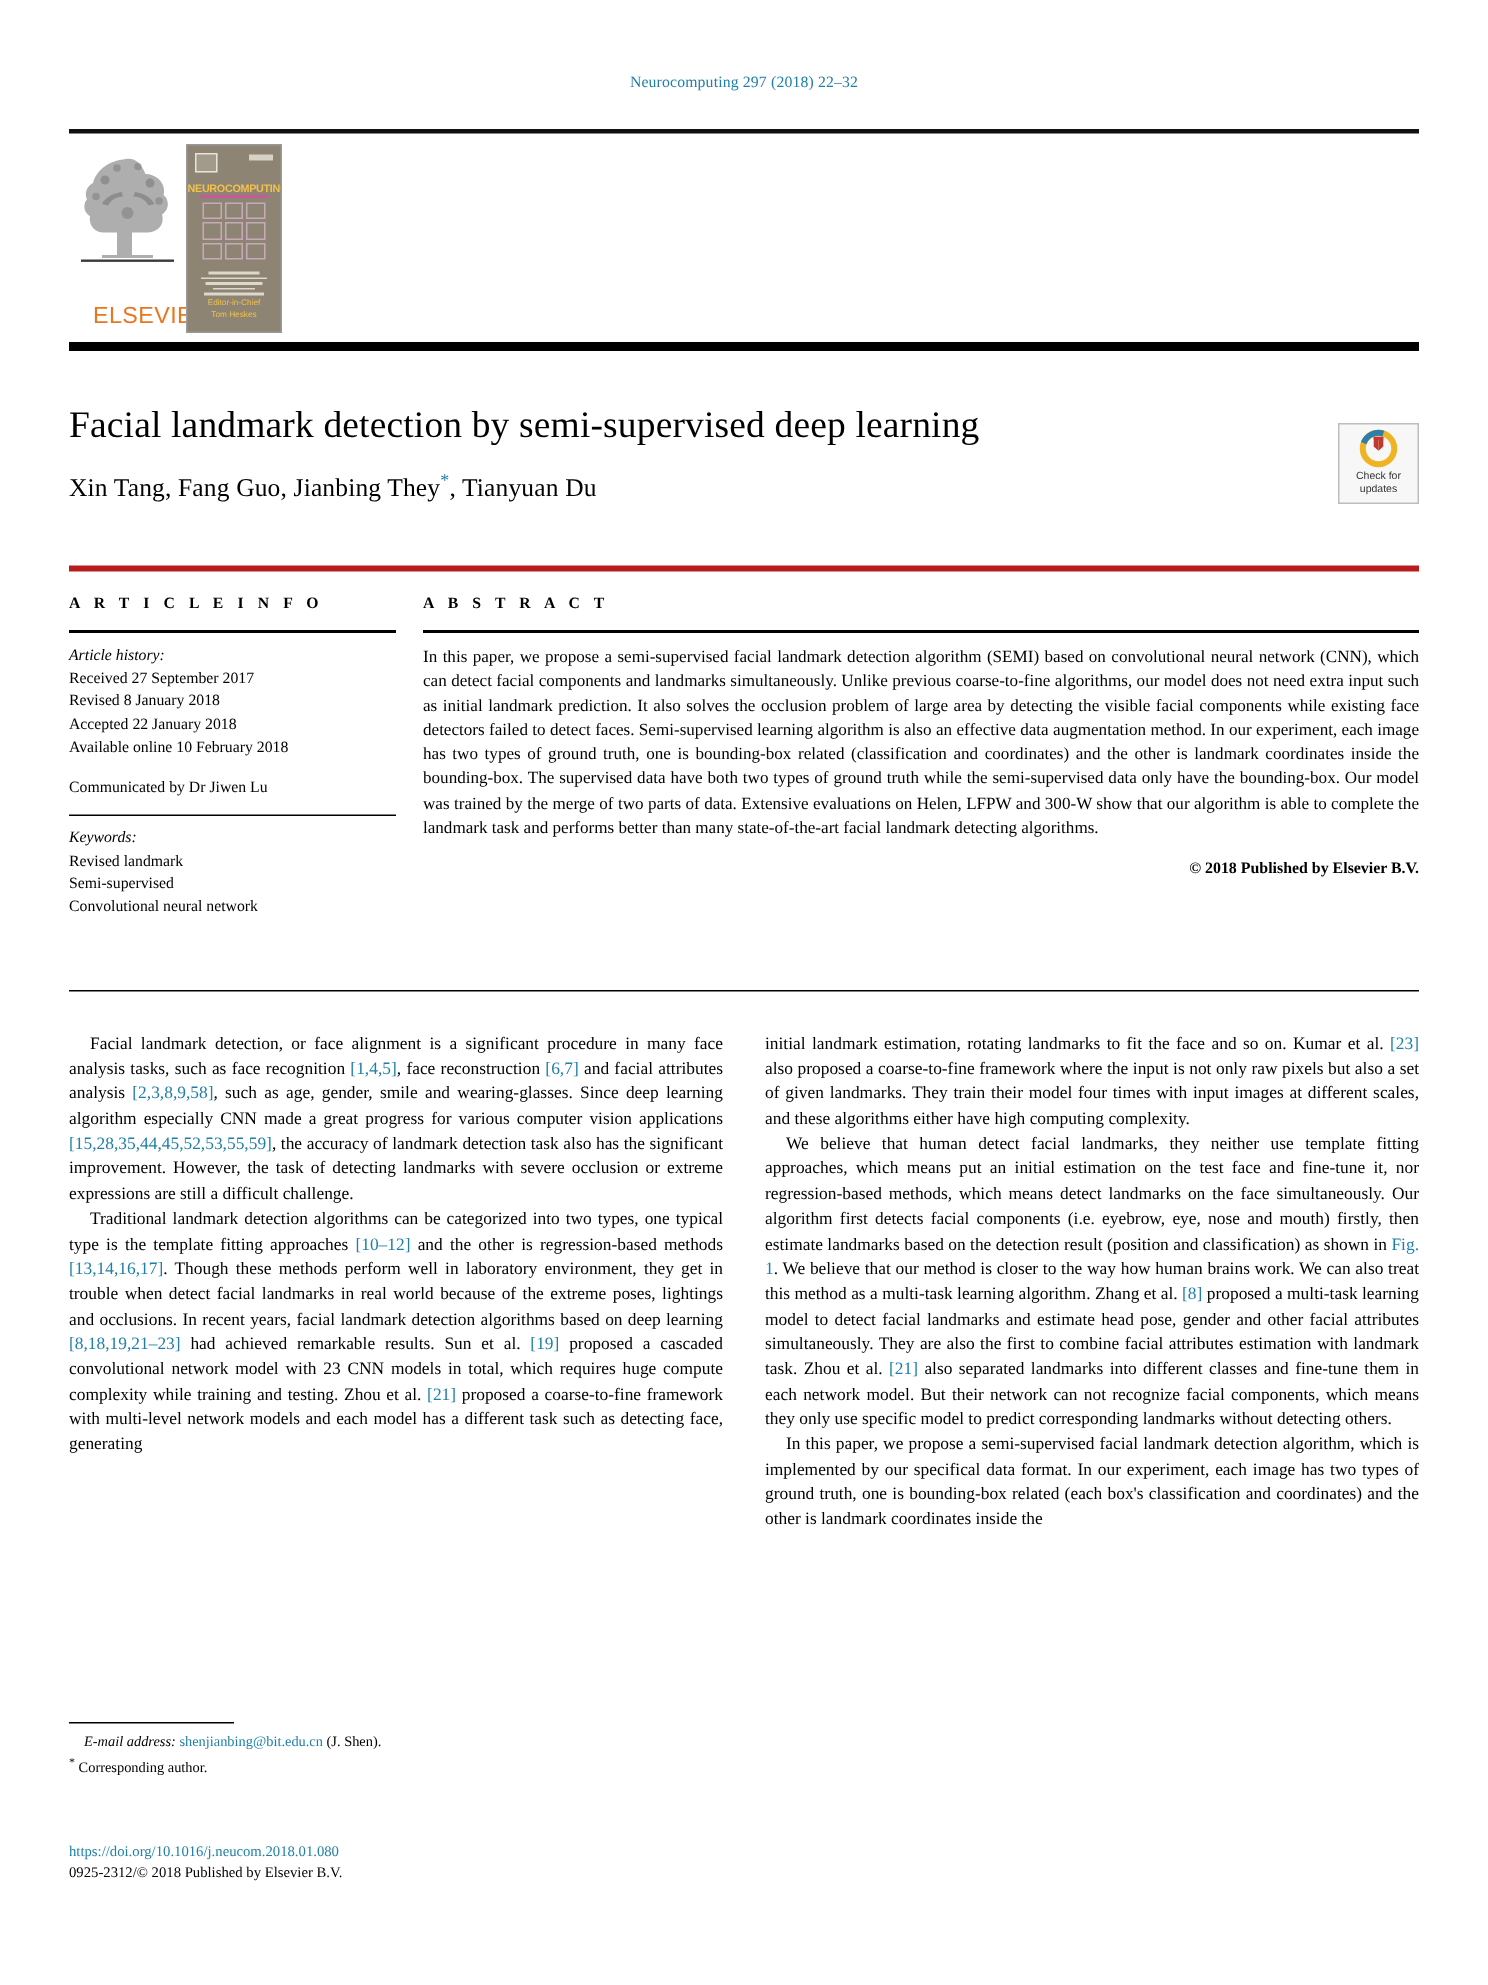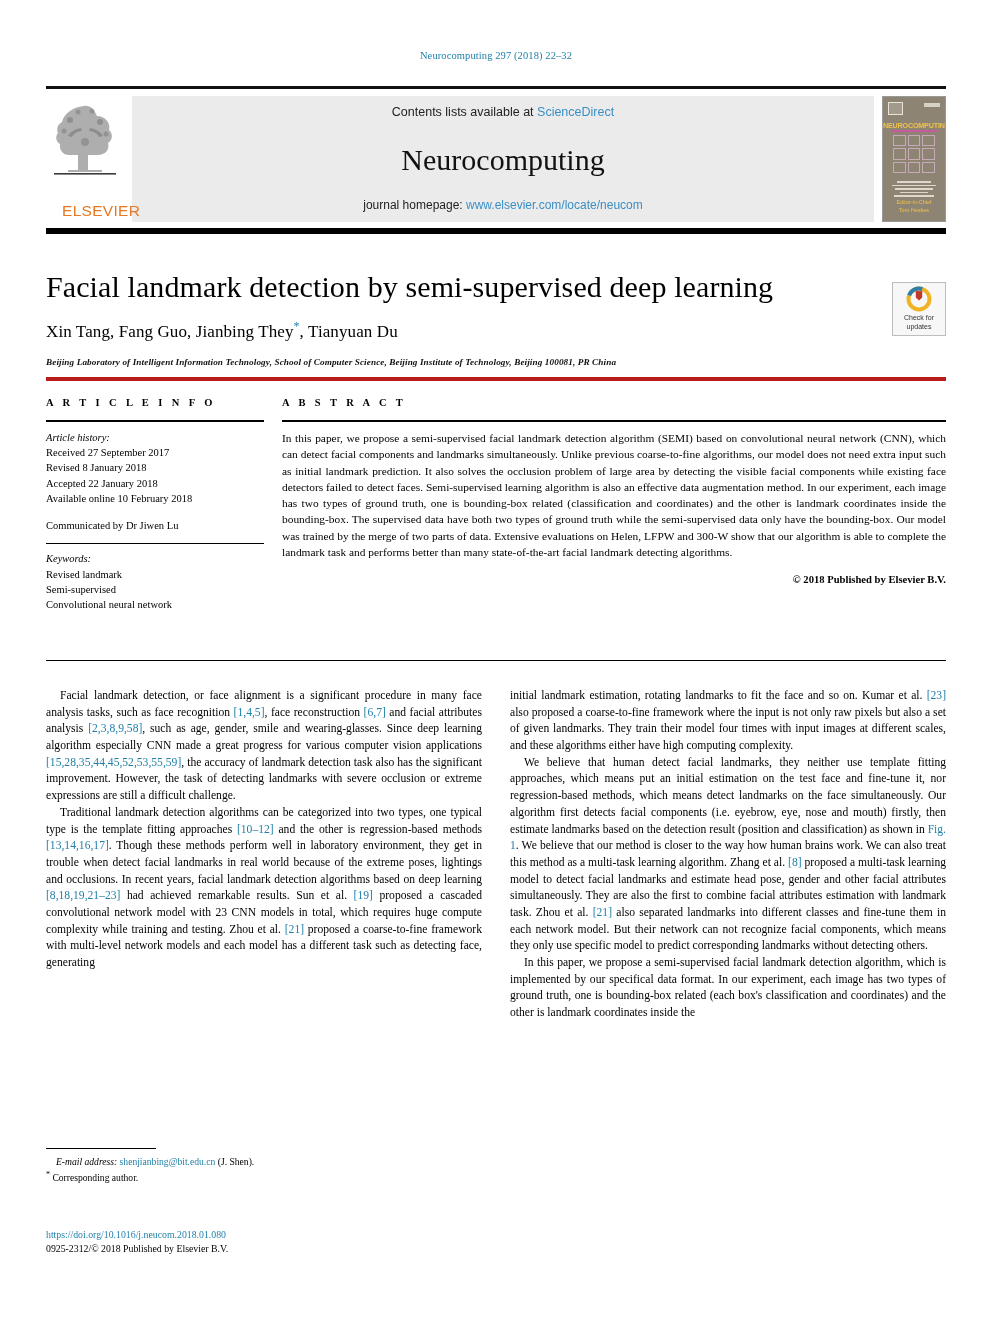--- a/index.html
+++ b/index.html
@@ -127,21 +127,21 @@
   }
 
   
   .title-block {
     position: absolute;
     top: 228px; left: 46px; right: 46px;
     border-top: 6px solid #000;
     padding-top: 36px;
   }
   .paper-title {
-    font-size: 30px;
+    font-size: 25px;
     font-weight: normal;
     line-height: 1.15;
     margin: 0 0 14px 0;
     letter-spacing: .1px;
   }
   .authors {
     font-size: 17px;
     margin: 0 0 16px 0;
     letter-spacing: .1px;
   }
@@ -279,29 +279,20 @@
           <circle cx="58" cy="36" r="2.5" opacity="0.4"></circle>
           <circle cx="30" cy="14" r="2.5" opacity="0.4"></circle>
           <circle cx="44" cy="13" r="2.5" opacity="0.4"></circle>
           <circle cx="37" cy="44" r="4" opacity="0.4"></circle>
         </g>
         <rect x="6" y="75" width="62" height="1.6" fill="#3c3c3c"></rect>
       </svg>
       <div class="elsevier-word">ELSEVIER</div>
     </div>
 
-    <div class="journal-band">
-      <div class="band-top">
-        <span>Contents lists available at </span><span class="sd-link">ScienceDirect</span>
-      </div>
-      <div class="band-title">Neurocomputing</div>
-      <div class="band-bottom">
-        <span>journal homepage: </span><span class="home-link">www.elsevier.com/locate/neucom</span>
-      </div>
-    </div>
 
     <div class="cover-thumb">
       <div class="cv-boxtop"></div>
       <div class="cv-codetop"></div>
       <div class="cv-title">NEUROCOMPUTING</div>
       <div class="cv-rule"></div>
       <div class="cv-grid">
         <div></div>
           <div></div>
           <div></div>
@@ -324,21 +315,20 @@
         <div>Tom Heskes</div>
       </div>
     </div>
   </div>
 
   <div class="title-block">
     <h1 class="paper-title">Facial landmark detection by semi-supervised deep learning</h1>
     <div class="authors">
       <span>Xin Tang, Fang Guo, Jianbing They</span><span class="star">*</span><span>, Tianyuan Du</span>
     </div>
-    <div class="affiliation">Beijing Laboratory of Intelligent Information Technology, School of Computer Science, Beijing Institute of Technology, Beijing 100081, PR China</div>
   </div>
 
   <div class="crossmark">
     <svg class="cm-badge" width="26" height="26" viewBox="0 0 26 26">
       <circle cx="13" cy="13" r="10.5" fill="none" stroke="#f0b323" stroke-width="4"></circle>
       <path d="M13 5.2 L13 14.5 L9.8 11.6 L9.8 5.2 Z" fill="#c0392b"></path>
       <path d="M13 5.2 L13 14.5 L16.2 11.6 L16.2 5.2 Z" fill="#c0392b"></path>
       <path d="M9.8 5.2 L16.2 5.2 L16.2 7 L9.8 7 Z" fill="#c0392b"></path>
       <circle cx="13" cy="13" r="10.5" fill="none" stroke="#2d7fa8" stroke-width="4" stroke-dasharray="16 50" transform="rotate(200 13 13)"></circle>
     </svg>

